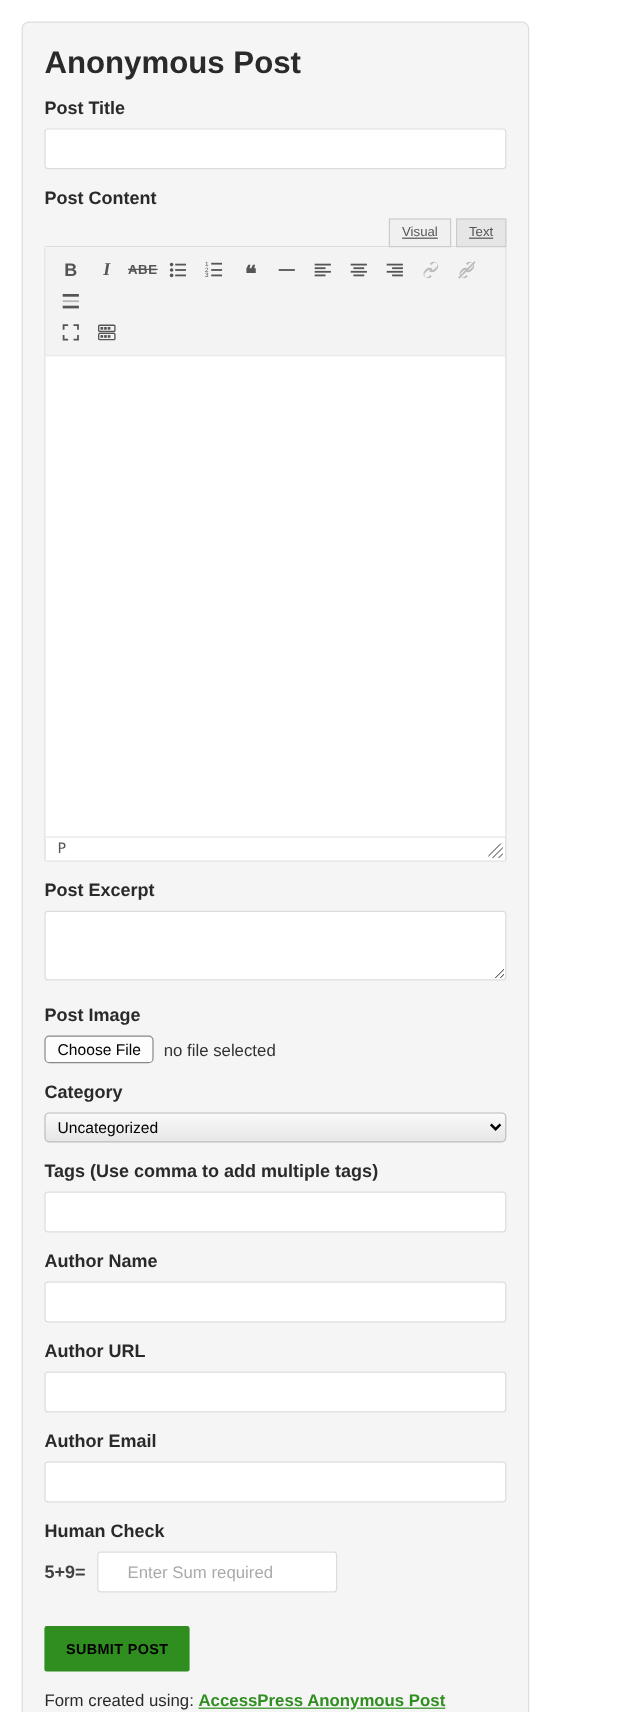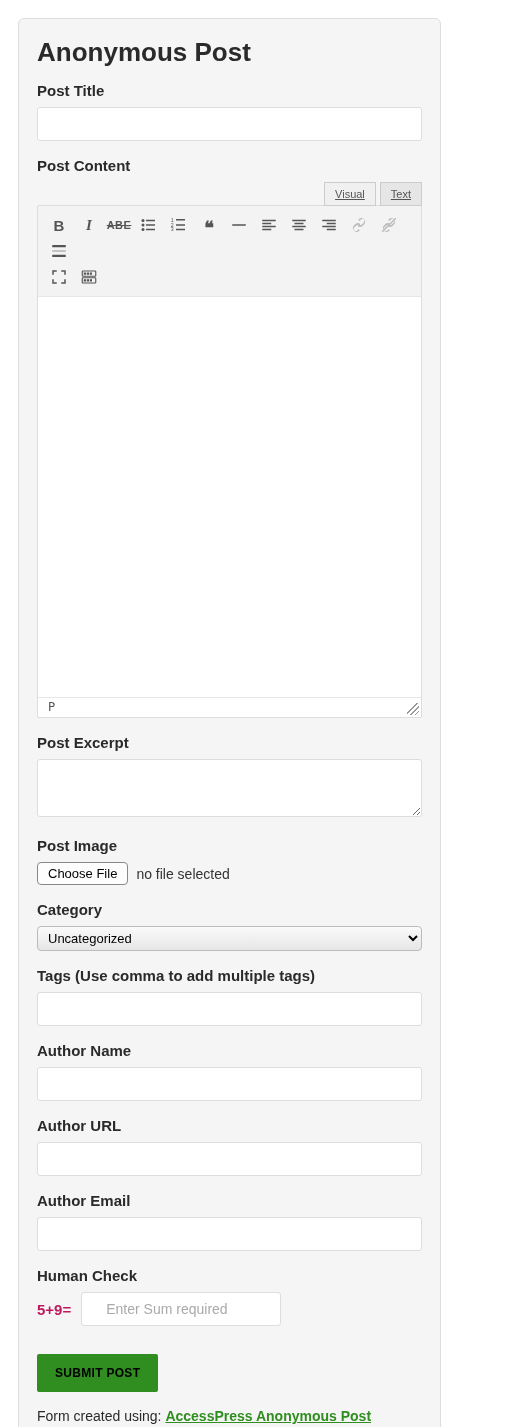--- a/index.html
+++ b/index.html
@@ -145,21 +145,21 @@
   padding: 2px 6px;
 }
 .human-row {
   display: flex;
   align-items: center;
   gap: 10px;
 }
 .human-q {
   font-size: 15px;
   font-weight: 600;
-  color: #be185d;
+  color: #404040;
 }
 .human-input {
   width: 200px;
 }
 .human-input::placeholder { color: #aaa; }
 .submit-btn {
   margin-top: 28px;
   background: #2f8e1f;
   color: #000000;
   border: none;

